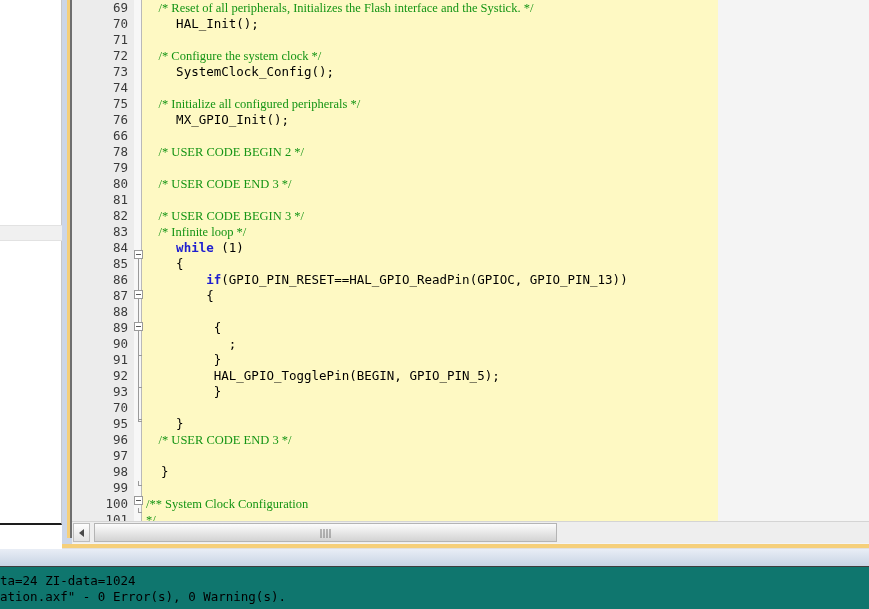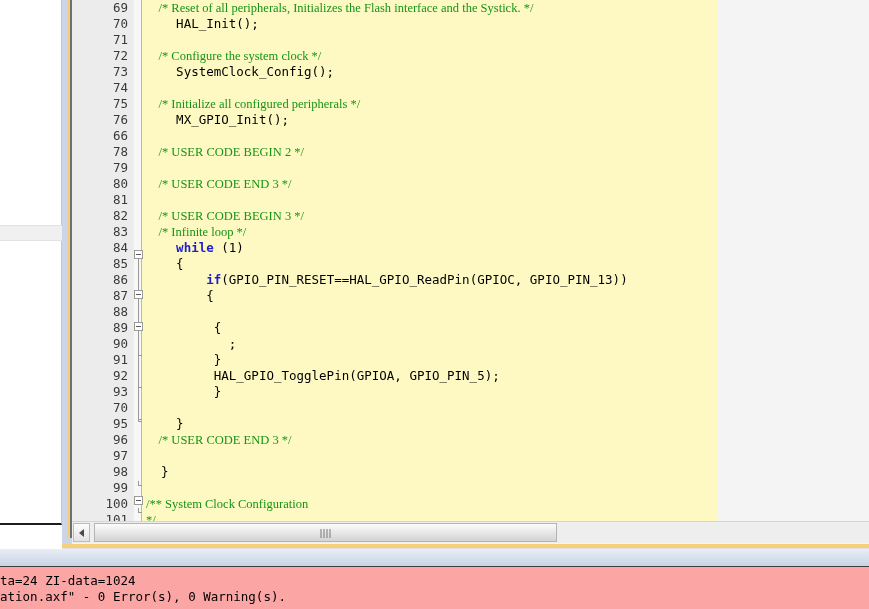--- a/index.html
+++ b/index.html
@@ -275,21 +275,21 @@
     box-sizing: border-box;
   }
 
   
   .output {
     position: absolute;
     left: 0;
     top: 567px;
     width: 869px;
     height: 42px;
-    background: #fca5a5;
+    background: #0f766e;
     overflow: hidden;
   }
   .out-line {
     position: absolute;
     left: 0;
     white-space: pre;
     font-family: "DejaVu Sans Mono", "Liberation Mono", monospace;
     font-size: 12.5px;
     line-height: 16px;
     color: #000000;
@@ -335,21 +335,21 @@
           <div class="line"><span class="lnum">82</span><span class="ltext"><span class="tok-comment">    /* USER CODE BEGIN 3 */</span></span></div>
           <div class="line"><span class="lnum">83</span><span class="ltext"><span class="tok-comment">    /* Infinite loop */</span></span></div>
           <div class="line"><span class="lnum">84</span><span class="ltext"><span class="tok-plain">    </span><span class="tok-kw">while</span><span class="tok-plain"> (1)</span></span></div>
           <div class="line"><span class="lnum">85</span><span class="ltext"><span class="tok-plain">    {</span></span></div>
           <div class="line"><span class="lnum">86</span><span class="ltext"><span class="tok-plain">        </span><span class="tok-kw">if</span><span class="tok-plain">(GPIO_PIN_RESET==HAL_GPIO_ReadPin(GPIOC, GPIO_PIN_13))</span></span></div>
           <div class="line"><span class="lnum">87</span><span class="ltext"><span class="tok-plain">        {</span></span></div>
           <div class="line"><span class="lnum">88</span></div>
           <div class="line"><span class="lnum">89</span><span class="ltext"><span class="tok-plain">         {</span></span></div>
           <div class="line"><span class="lnum">90</span><span class="ltext"><span class="tok-plain">           ;</span></span></div>
           <div class="line"><span class="lnum">91</span><span class="ltext"><span class="tok-plain">         }</span></span></div>
-          <div class="line"><span class="lnum">92</span><span class="ltext"><span class="tok-plain">         HAL_GPIO_TogglePin(GPIOA, GPIO_PIN_5);</span></span></div>
+          <div class="line"><span class="lnum">92</span><span class="ltext"><span class="tok-plain">         HAL_GPIO_TogglePin(BEGIN, GPIO_PIN_5);</span></span></div>
           <div class="line"><span class="lnum">93</span><span class="ltext"><span class="tok-plain">         }</span></span></div>
           <div class="line"><span class="lnum">70</span><span class="ltext"><span class="tok-plain"></span></span></div>
           <div class="line"><span class="lnum">95</span><span class="ltext"><span class="tok-plain">    }</span></span></div>
           <div class="line"><span class="lnum">96</span><span class="ltext"><span class="tok-comment">    /* USER CODE END 3 */</span></span></div>
           <div class="line"><span class="lnum">97</span><span class="ltext"><span class="tok-plain"></span></span></div>
           <div class="line"><span class="lnum">98</span><span class="ltext"><span class="tok-plain">  }</span></span></div>
           <div class="line"><span class="lnum">99</span><span class="ltext"><span class="tok-plain"></span></span></div>
           <div class="line"><span class="lnum">100</span><span class="ltext"><span class="tok-comment">/** System Clock Configuration</span></span></div>
           <div class="line"><span class="lnum">101</span><span class="ltext"><span class="tok-comment">*/</span></span></div>
         </div>

